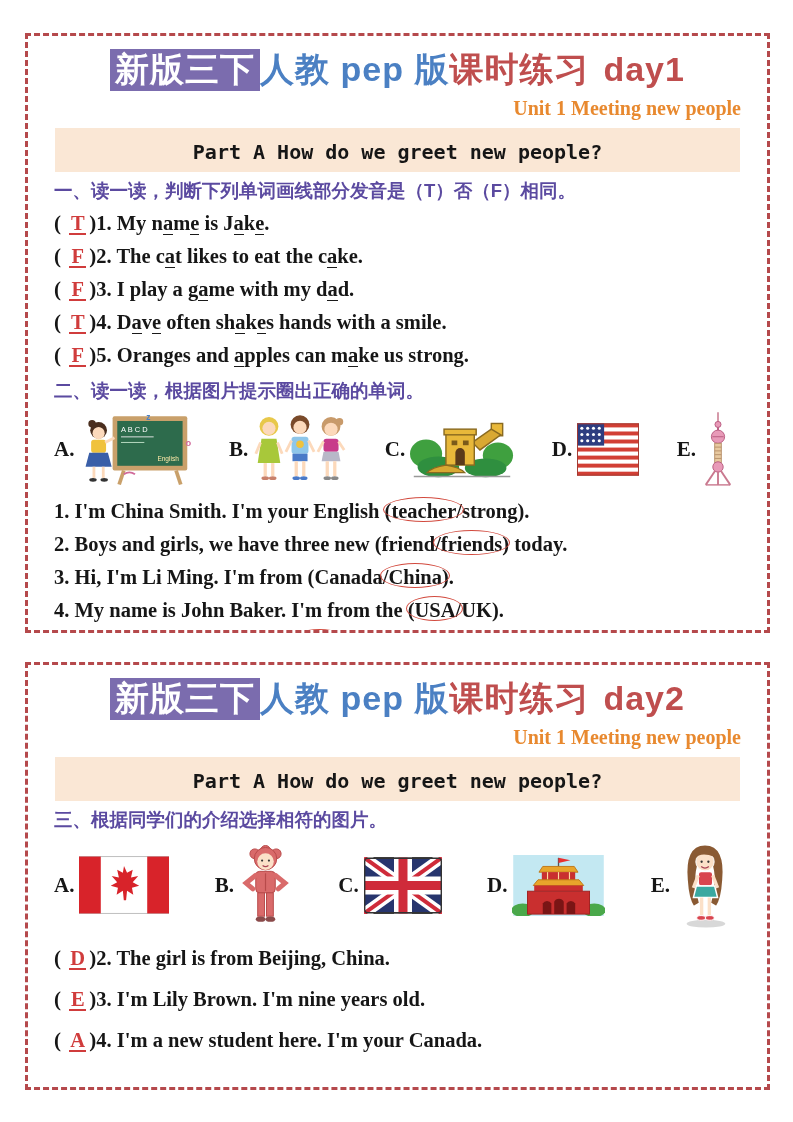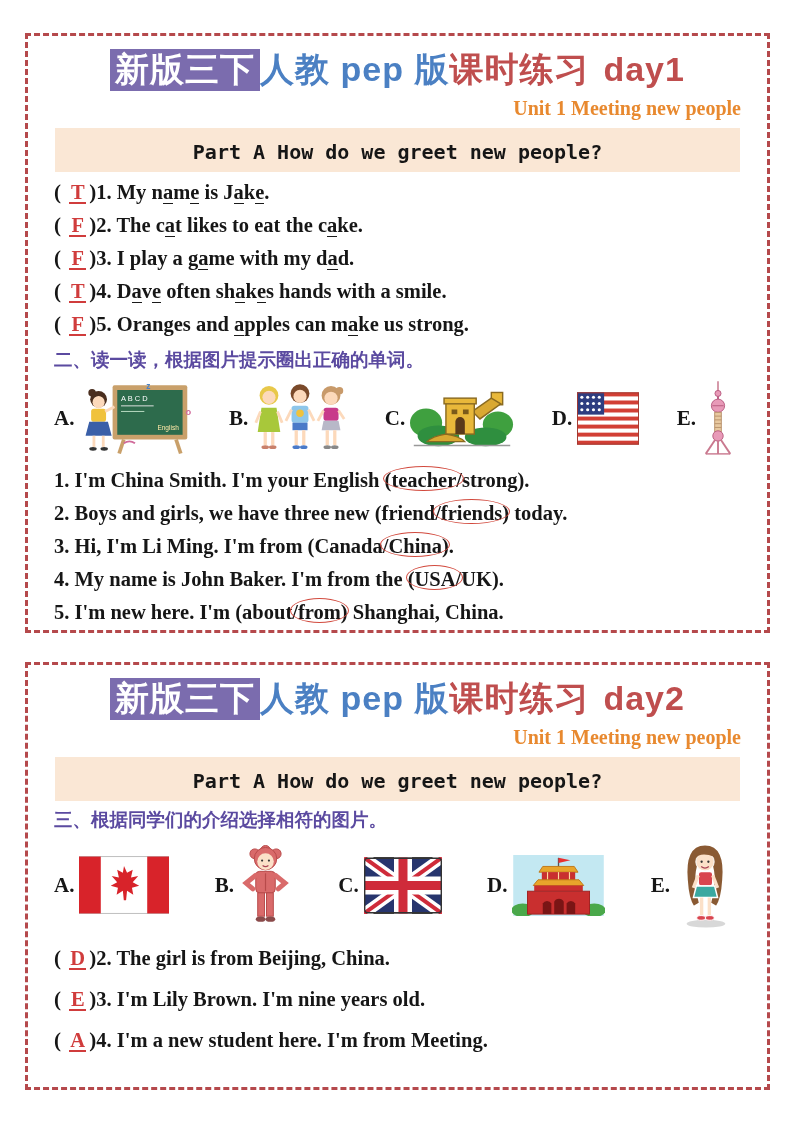--- a/index.html
+++ b/index.html
@@ -263,20 +263,21 @@
     <ellipse cx="36" cy="79" rx="4.5" ry="2.4" fill="#d9454f" stroke="#ffffff" stroke-width="1"></ellipse>
   </symbol>
 </svg>
 
 <div class="page" data-name="worksheet-page">
 
   <section class="panel" id="panel1" data-name="worksheet-day1">
     <div class="title" data-name="page-title-day1"><span class="badge" data-name="title-badge">新版三下</span><span class="tblue" data-name="title-publisher">人教 pep 版</span><span class="tred" data-name="title-lesson">课时练习</span><span class="tred tday" data-name="title-day-number">day1</span></div>
     <div class="unit" data-name="unit-title">Unit 1 Meeting new people</div>
     <div class="partbar" data-name="part-header">Part A How do we greet new people?</div>
+    <div class="sechead" data-name="section1-heading">一、读一读，判断下列单词画线部分发音是（T）否（F）相同。</div>
     <div id="p1q" data-name="phonics-question-list">
         <div class="qrow" data-name="phonics-question-row"><span class="paren" data-name="answer-paren-open">( </span><span class="ans" data-name="answer-letter">T</span><span class="paren" data-name="answer-paren-close">)</span><span class="qnum" data-name="question-number">1. </span><span data-name="sentence-text">My n</span><span class="uline" data-name="underlined-letter">a</span><span data-name="sentence-text">m</span><span class="uline" data-name="underlined-letter">e</span><span data-name="sentence-text"> is J</span><span class="uline" data-name="underlined-letter">a</span><span data-name="sentence-text">k</span><span class="uline" data-name="underlined-letter">e</span><span data-name="sentence-text">.</span></div>
         <div class="qrow" data-name="phonics-question-row"><span class="paren" data-name="answer-paren-open">( </span><span class="ans" data-name="answer-letter">F</span><span class="paren" data-name="answer-paren-close">)</span><span class="qnum" data-name="question-number">2. </span><span data-name="sentence-text">The c</span><span class="uline" data-name="underlined-letter">a</span><span data-name="sentence-text">t likes to eat the c</span><span class="uline" data-name="underlined-letter">a</span><span data-name="sentence-text">ke.</span></div>
         <div class="qrow" data-name="phonics-question-row"><span class="paren" data-name="answer-paren-open">( </span><span class="ans" data-name="answer-letter">F</span><span class="paren" data-name="answer-paren-close">)</span><span class="qnum" data-name="question-number">3. </span><span data-name="sentence-text">I play a g</span><span class="uline" data-name="underlined-letter">a</span><span data-name="sentence-text">me with my d</span><span class="uline" data-name="underlined-letter">a</span><span data-name="sentence-text">d.</span></div>
         <div class="qrow" data-name="phonics-question-row"><span class="paren" data-name="answer-paren-open">( </span><span class="ans" data-name="answer-letter">T</span><span class="paren" data-name="answer-paren-close">)</span><span class="qnum" data-name="question-number">4. </span><span data-name="sentence-text">D</span><span class="uline" data-name="underlined-letter">a</span><span data-name="sentence-text">v</span><span class="uline" data-name="underlined-letter">e</span><span data-name="sentence-text"> often sh</span><span class="uline" data-name="underlined-letter">a</span><span data-name="sentence-text">k</span><span class="uline" data-name="underlined-letter">e</span><span data-name="sentence-text">s hands with a smile.</span></div>
         <div class="qrow" data-name="phonics-question-row"><span class="paren" data-name="answer-paren-open">( </span><span class="ans" data-name="answer-letter">F</span><span class="paren" data-name="answer-paren-close">)</span><span class="qnum" data-name="question-number">5. </span><span data-name="sentence-text">Oranges and </span><span class="uline" data-name="underlined-letter">a</span><span data-name="sentence-text">pples can m</span><span class="uline" data-name="underlined-letter">a</span><span data-name="sentence-text">ke us strong.</span></div>
       </div>
     <div class="sechead" data-name="section2-heading">二、读一读，根据图片提示圈出正确的单词。</div>
     <div class="imgrow" id="p1imgs" data-name="picture-options-day1">
         <div class="imgitem" data-name="picture-option">
@@ -352,17 +353,17 @@
         <div class="imgitem" data-name="picture-option">
           <span class="imglabel" data-name="picture-option-label">E.</span>
           <svg class="pic" data-name="girl-sticker-icon">
             <use href="#girl-sticker-icon" xlink:href="#girl-sticker-icon"></use>
           </svg>
         </div>
       </div>
     <div id="p2q" data-name="matching-question-list">
         <div class="qrow" data-name="matching-question-row"><span class="paren" data-name="answer-paren-open">( </span><span class="ans" data-name="answer-letter">D</span><span class="paren" data-name="answer-paren-close">)</span><span class="qnum" data-name="question-number">2. </span><span data-name="sentence-text">The girl is from Beijing, China.</span></div>
         <div class="qrow" data-name="matching-question-row"><span class="paren" data-name="answer-paren-open">( </span><span class="ans" data-name="answer-letter">E</span><span class="paren" data-name="answer-paren-close">)</span><span class="qnum" data-name="question-number">3. </span><span data-name="sentence-text">I'm Lily Brown. I'm nine years old.</span></div>
-        <div class="qrow" data-name="matching-question-row"><span class="paren" data-name="answer-paren-open">( </span><span class="ans" data-name="answer-letter">A</span><span class="paren" data-name="answer-paren-close">)</span><span class="qnum" data-name="question-number">4. </span><span data-name="sentence-text">I'm a new student here. I'm from Meeting.</span></div>
+        <div class="qrow" data-name="matching-question-row"><span class="paren" data-name="answer-paren-open">( </span><span class="ans" data-name="answer-letter">A</span><span class="paren" data-name="answer-paren-close">)</span><span class="qnum" data-name="question-number">4. </span><span data-name="sentence-text">I'm a new student here. I'm your Canada.</span></div>
       </div>
   </section>
 
 </div>
 
 </body></html>

